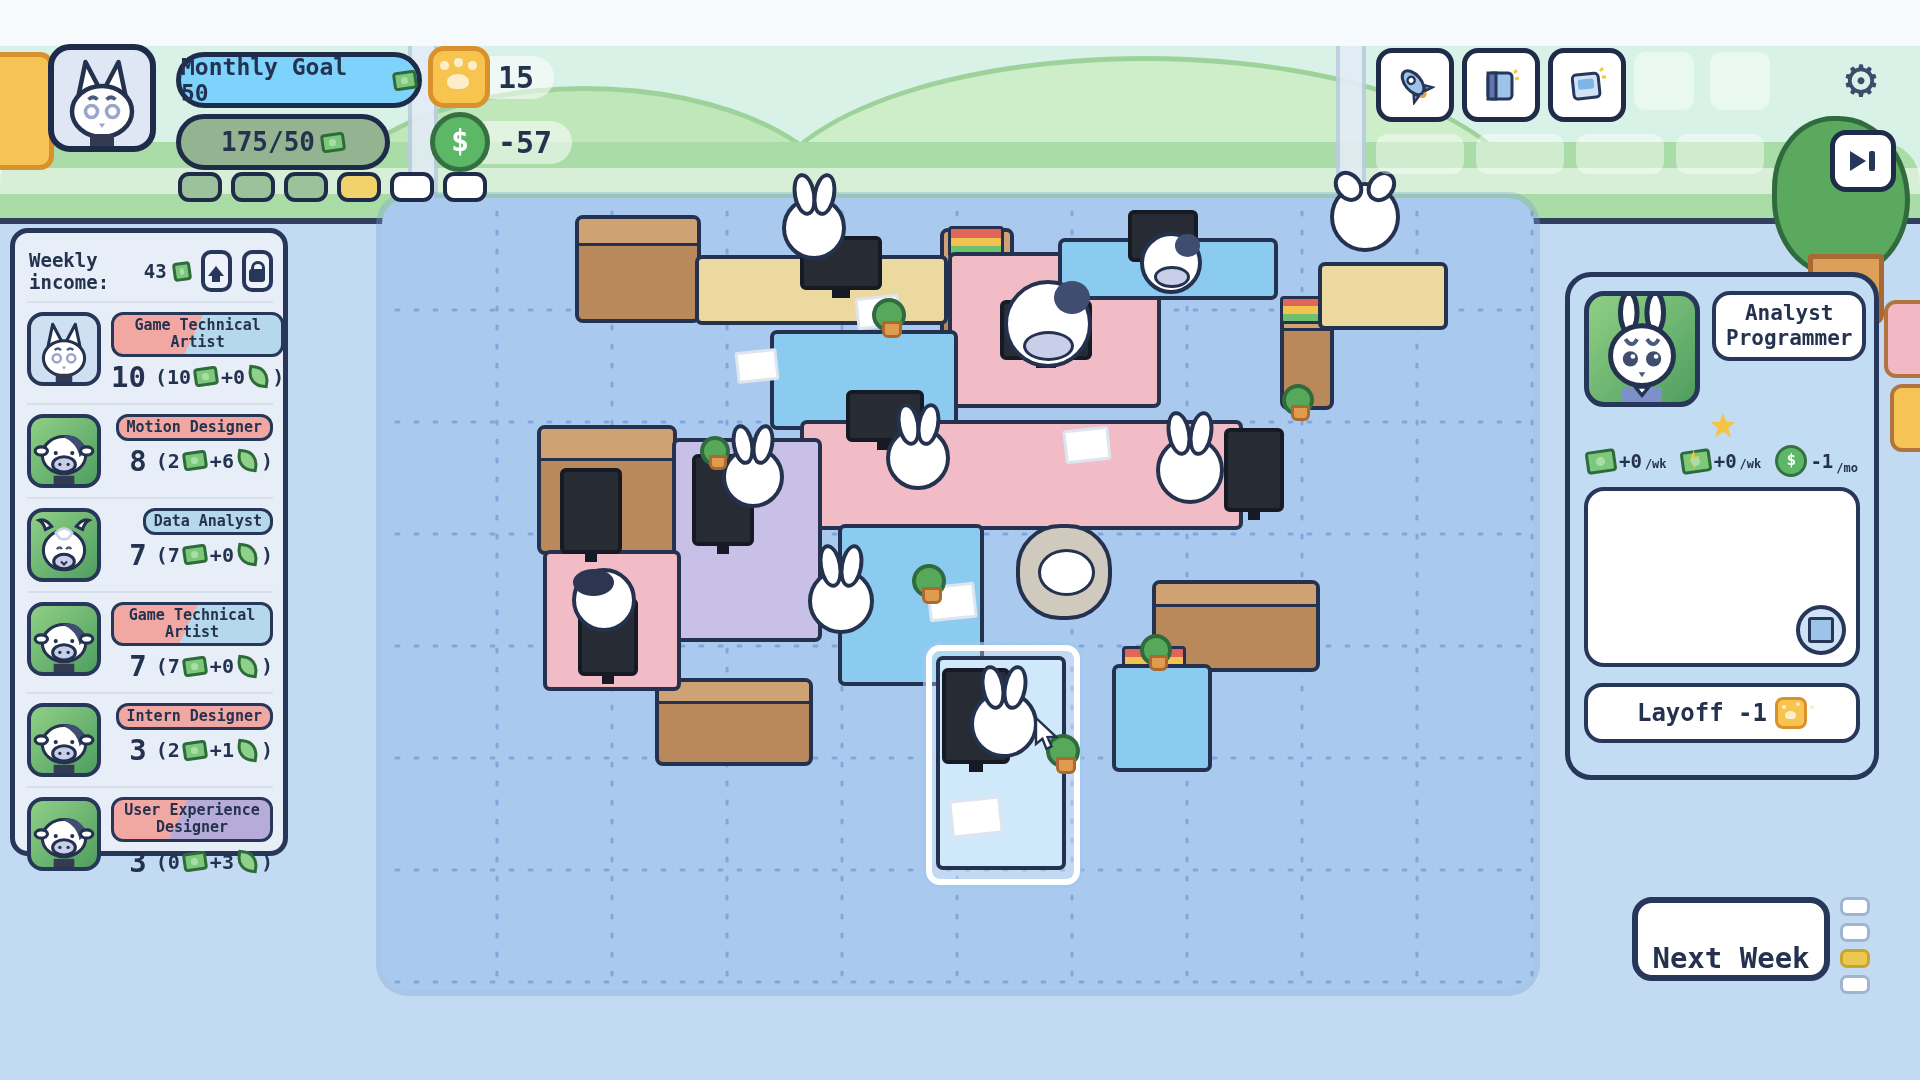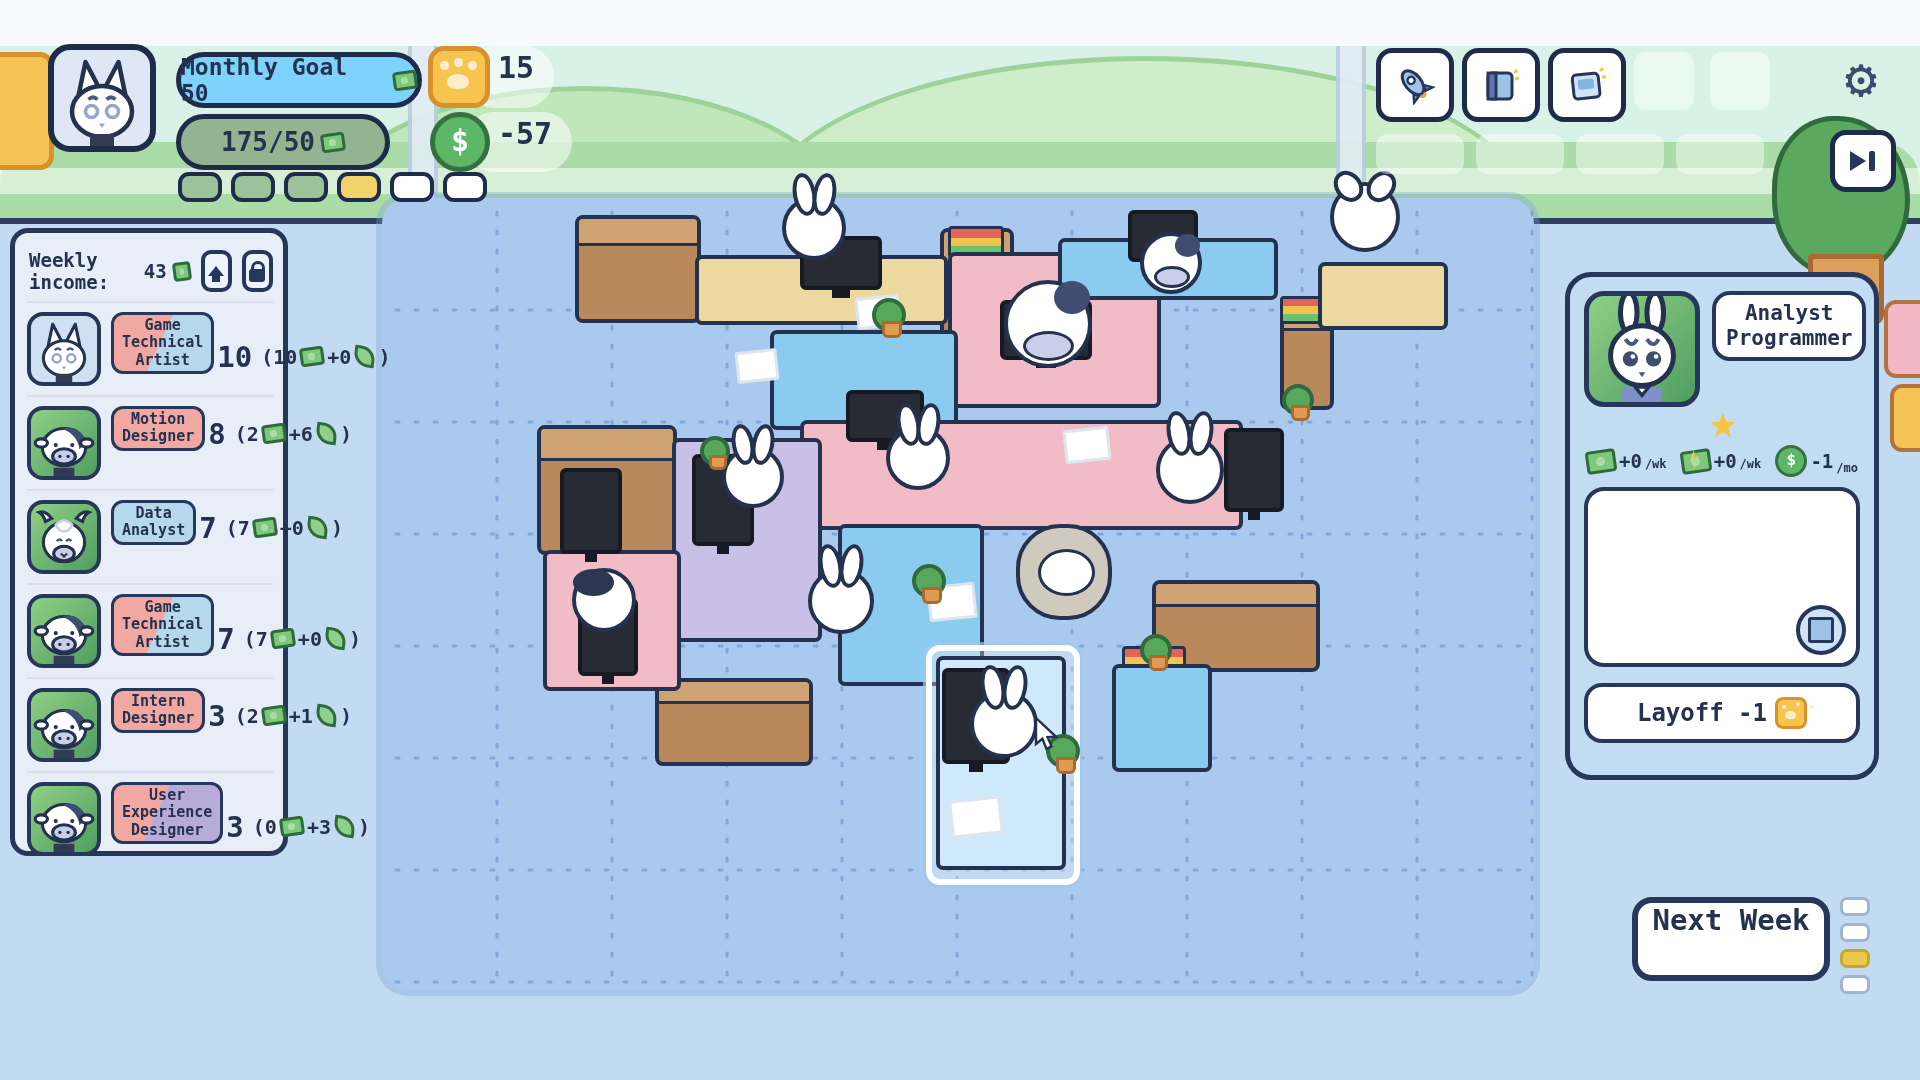--- a/index.html
+++ b/index.html
@@ -46,34 +46,34 @@
   .v-sheep .head::after{content:"";position:absolute;width:58%;height:46%;background:#fff;border:3px solid #24324f;left:20%;top:24%;border-radius:50%}
   .v-penguin .head::before{content:"";position:absolute;width:74%;height:48%;background:#2e3550;top:-6%;left:-6%;border-radius:50%}
   
   #hud-avatar{left:48px;top:44px;width:96px;height:96px;background:#dfe7f4;border:6px solid #1f2c49;border-radius:22px;overflow:hidden}
   .pill{position:absolute;border:5px solid #1f2c49;border-radius:999px;display:flex;align-items:center;justify-content:center;gap:6px;font-weight:bold}
   #pill-goal{left:176px;top:52px;width:236px;height:46px;background:#7dd3fc;font-size:23px}
   #pill-progress{left:176px;top:114px;width:204px;height:46px;background:#93b391;font-size:26px}
   #goal-pips{left:178px;top:172px;display:flex;gap:9px}
   .gpip{width:36px;height:22px;border:4px solid #1f2c49;border-radius:11px;background:#fff}
   .gpip.filled{background:#9cc29b}.gpip.active{background:#f2d36b}
-  .coin-line{position:absolute;display:flex;}
+  .coin-line{position:absolute;display:flex;align-items:center}
   .coin-bubble{background:rgba(255,255,255,.55);border-radius:999px;padding:4px 20px 4px 34px;margin-left:-26px;font-size:30px;font-weight:bold}
   
   .sq-btn{position:absolute;background:#fff;border:5px solid #1f2c49;border-radius:16px;display:flex;align-items:center;justify-content:center}
   .ghost{position:absolute;background:rgba(255,255,255,.45);border-radius:12px}
   #gear{left:1830px;top:48px;width:62px;height:62px;font-size:54px;line-height:62px;text-align:center;color:#3c4c6b}
   
   #sidebar{left:10px;top:228px;width:278px;height:628px;background:rgba(233,238,248,.96);border:5px solid #27375a;border-radius:18px;box-sizing:border-box;padding:10px 10px 4px 12px}
   #sb-head{display:flex;align-items:center;gap:6px;font-size:19px;font-weight:bold;padding:6px 0 8px 2px}
   .sb-icbtn{width:34px;height:34px;border:4px solid #27375a;border-radius:10px;background:#eef3fb;display:flex;align-items:center;justify-content:center;margin-left:4px}
   .emp-row{display:flex;gap:10px;padding:9px 0;border-top:2px solid rgba(39,55,90,.08);align-items:flex-start}
   .emp-av{width:66px;height:66px;border:4px solid #27375a;border-radius:16px;flex:0 0 auto;overflow:hidden}
   .av-blue{background:#cfe0f2}.av-green{background:linear-gradient(135deg,#8fcf86,#4f9e5f)}
-  .emp-right{flex:1;display:flex;flex-direction:row;align-items:flex-end;gap:3px}
+  .emp-right{flex:1;display:flex;flex-direction:column;align-items:flex-end;gap:3px}
   .badge{border:3px solid #27375a;border-radius:12px;padding:2px 8px;font-size:15px;font-weight:bold;text-align:center;line-height:1.15;max-width:168px}
   .badge-pink{background:#f2a8a2}.badge-blue{background:#b5d8ec}
   .badge-split-pb{background:linear-gradient(115deg,#f2a8a2 48%,#b5d8ec 48%)}
   .badge-split-pp{background:linear-gradient(115deg,#f2a8a2 42%,#b7abd9 42%)}
   .emp-value{display:flex;align-items:center;gap:3px;font-weight:bold}
   .emp-value .v{font-size:29px;margin-right:6px}.emp-value .p{font-size:20px}
   
   #panel{left:1565px;top:272px;width:314px;height:508px;background:#c2dcf3;border:5px solid #27375a;border-radius:26px;box-sizing:border-box;padding:14px}
   #panel-head{display:flex;gap:12px}
   #panel-av{width:106px;height:106px;border:5px solid #27375a;border-radius:20px;background:linear-gradient(135deg,#8fcf86,#4f9e5f);overflow:hidden;flex:0 0 auto}
@@ -81,21 +81,21 @@
   #panel-star-row{margin:6px 0 2px 126px;height:30px}
   .star{width:26px;height:26px;background:#f6c445;clip-path:polygon(50% 0,63% 34%,98% 36%,70% 58%,80% 94%,50% 72%,20% 94%,30% 58%,2% 36%,37% 34%);filter:drop-shadow(0 0 2px #27375a)}
   #panel-stats{display:flex;justify-content:space-between;align-items:center;margin:2px 2px 10px 2px;font-weight:bold;font-size:19px}
   .stat{display:flex;align-items:center;gap:3px}
   .stat .unit{font-size:12px;align-self:flex-end;margin-bottom:2px}
   #panel-desc{position:relative;background:#fff;border:4px solid #27375a;border-radius:20px;padding:16px 14px 34px 14px;font-size:18px;font-weight:bold;text-align:center;line-height:1.35;min-height:180px;box-sizing:border-box}
   #chip{position:absolute;right:10px;bottom:8px;width:42px;height:42px;background:#cfe2f6;border:4px solid #27375a;border-radius:50%;display:flex;align-items:center;justify-content:center}
   #chip .die{width:20px;height:20px;background:#9dc3e8;border:3px solid #27375a;border-radius:3px}
   #layoff{margin-top:16px;background:#fff;border:4px solid #27375a;border-radius:18px;height:52px;display:flex;align-items:center;justify-content:center;gap:8px;font-size:24px;font-weight:bold}
   
-  #nextweek{left:1632px;top:897px;width:186px;height:72px;background:#fff;border:6px solid #27375a;border-radius:20px;display:flex;align-items:flex-start;justify-content:center;font-size:29px;font-weight:bold}
+  #nextweek{left:1632px;top:897px;width:186px;height:72px;background:#fff;border:6px solid #27375a;border-radius:20px;display:flex;align-items:flex-end;justify-content:center;font-size:29px;font-weight:bold}
   #nw-pips{left:1840px;top:897px;display:flex;flex-direction:column;gap:7px}
   .nwpip{width:24px;height:13px;border:3px solid #9fb4cf;border-radius:7px;background:#fff}
   .nwpip.active{background:#e9c94f;border-color:#c9a52f}
   
   .ic-bill{display:inline-block;width:24px;height:17px;background:#7ec87e;border:3px solid #2e6b3a;border-radius:4px;position:relative;transform:rotate(-8deg)}
   .ic-bill::after{content:"";position:absolute;left:30%;top:22%;width:38%;height:52%;background:#a9dda6;border-radius:50%}
   .ic-bill.s{width:18px;height:13px}
   .ic-bolt{position:absolute;left:4px;top:-4px;width:14px;height:20px;background:#f3c93f;clip-path:polygon(56% 0,12% 58%,44% 58%,34% 100%,88% 38%,52% 38%)}
   .ic-leaf{display:inline-block;width:15px;height:15px;background:#8fd08a;border:3px solid #2e6b3a;border-radius:2% 70% 2% 70%;transform:rotate(8deg)}
   .ic-paw{display:inline-block;width:52px;height:52px;background:#f7c54f;border:5px solid #d8912c;border-radius:16px;position:relative;z-index:2}

